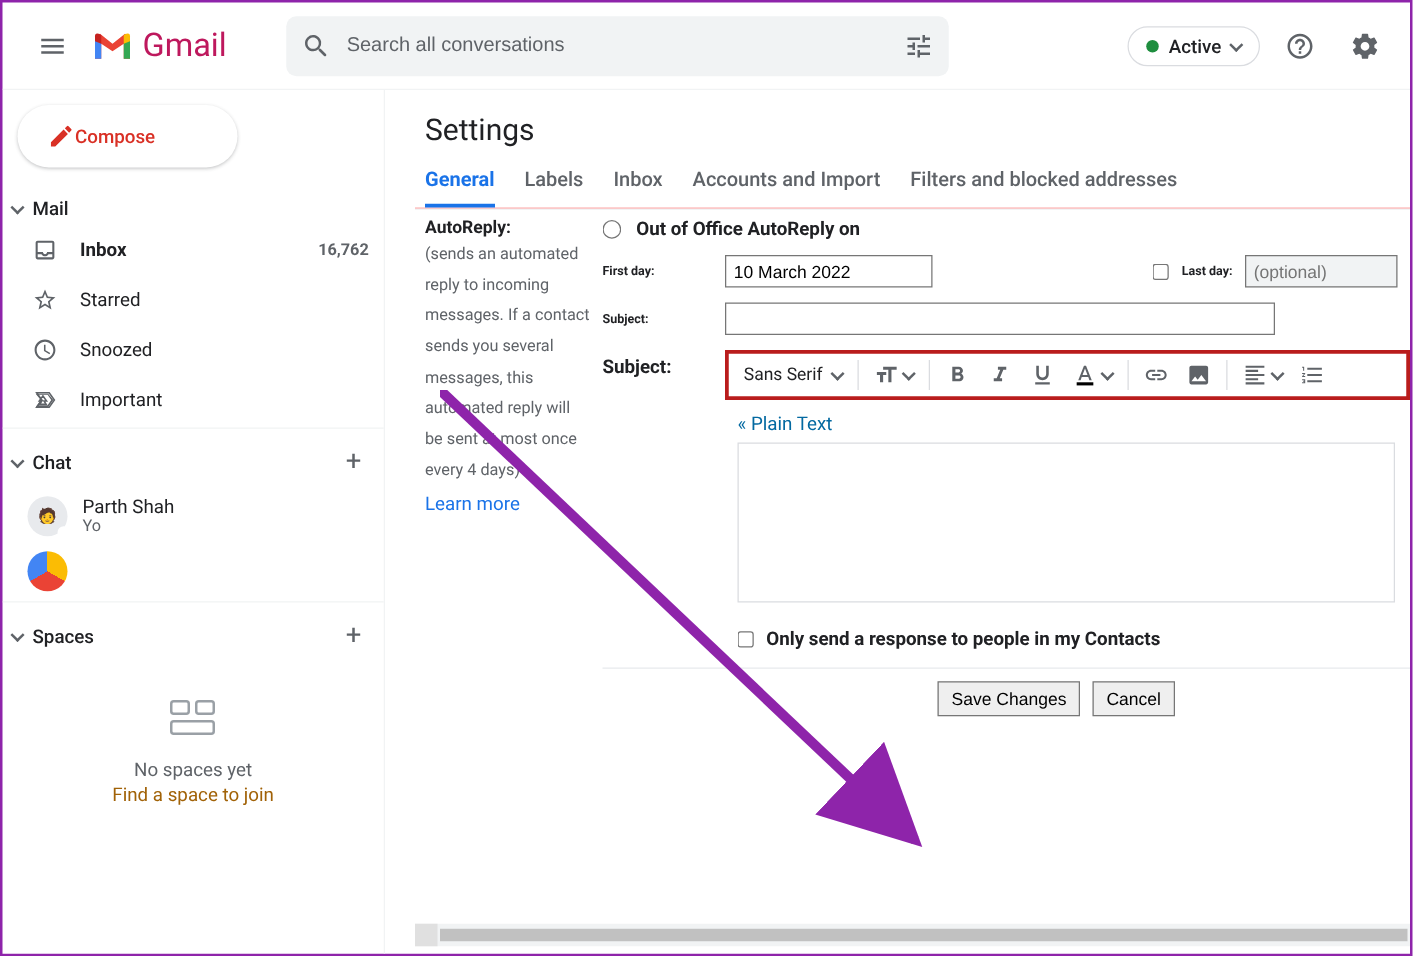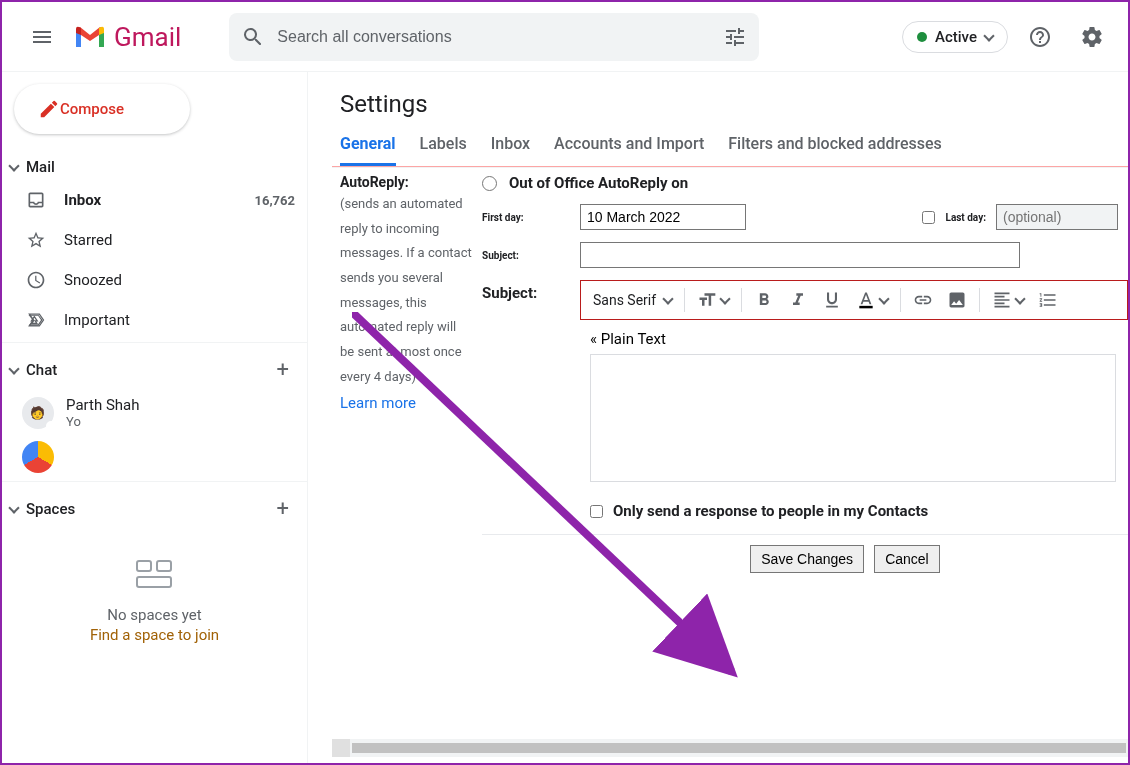--- a/index.html
+++ b/index.html
@@ -65,26 +65,26 @@
   .form-row { display: flex; align-items: center; margin-bottom: 12px; gap: 18px; }
   .form-row .lbl { font-size: 10px; font-weight: 700; width: 80px; }
   .form-row input[type=text] { border: 1px solid #767676; padding: 4px 6px; font-size: 14px; }
   .date-input { width: 166px; }
   .last-day { margin-left: auto; display: flex; align-items: center; gap: 10px; margin-right: 10px; }
   .last-day .lbl { width: auto; }
   .optional-input { width: 122px; background: #f1f3f4; color: #80868b; }
   .subject-input { width: 440px; }
   .msg-row { display: flex; align-items: flex-start; gap: 18px; }
   .msg-row .lbl { font-size: 15px; font-weight: 700; width: 80px; padding-top: 4px; }
-  .toolbar { border: 1px solid #b91c1c; height: 40px; display: flex; align-items: center; padding: 0 6px; gap: 2px; flex: 1; }
+  .toolbar { border: 3px solid #b91c1c; height: 40px; display: flex; align-items: center; padding: 0 6px; gap: 2px; flex: 1; }
   .tb-btn { padding: 6px 6px; display: flex; align-items: center; gap: 4px; cursor: pointer; border-radius: 4px; }
   .tb-btn svg { width: 20px; height: 20px; fill: #5f6368; }
   .font-sel { font-size: 14px; padding-right: 4px; }
   .divider { width: 1px; height: 24px; background: #dadce0; margin: 0 4px; }
-  .plain-text { color: #000000; cursor: pointer; margin: 10px 0 6px 108px; font-size: 15px; }
+  .plain-text { color: #0369a1; cursor: pointer; margin: 10px 0 6px 108px; font-size: 15px; }
   .editor { margin-left: 108px; border: 1px solid #dadce0; height: 128px; margin-right: 12px; }
   .only-contacts { margin: 20px 0 14px 108px; display: flex; align-items: center; gap: 10px; }
   .only-contacts label { font-size: 15px; font-weight: 700; }
   .save-row { border-top: 1px solid #e8eaed; padding-top: 10px; display: flex; gap: 10px; justify-content: center; padding-left: 80px; }
   .save-row button { border: 1px solid #767676; background: #efefef; padding: 5px 10px; font-size: 14px; cursor: pointer; }
   .hscroll { position: absolute; bottom: 6px; left: 24px; right: 0; height: 18px; background: #f1f3f4; display: flex; align-items: center; }
   .hscroll .arrow { width: 18px; height: 18px; background: #e0e0e0; }
   .hscroll .thumb { flex: 1; height: 10px; background: #c1c1c1; margin: 0 2px; }
   .annotation-arrow { position: absolute; pointer-events: none; z-index: 100; left: 350px; top: 310px; width: 420px; height: 400px; }
 </style>

